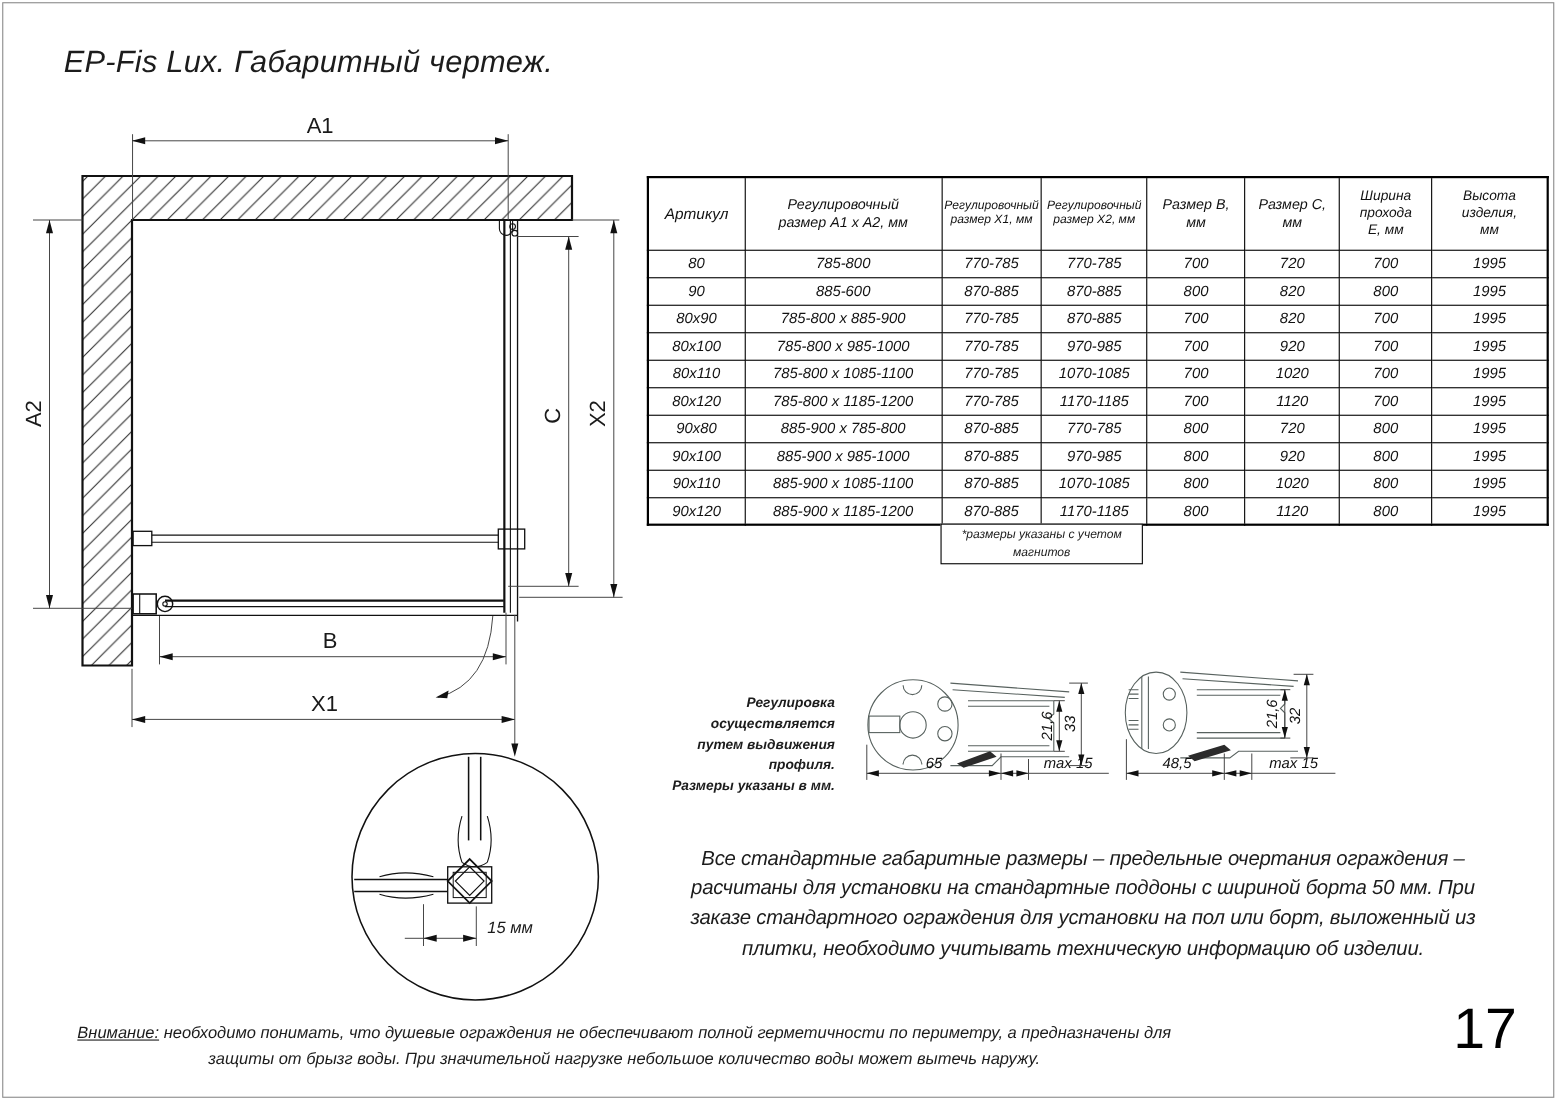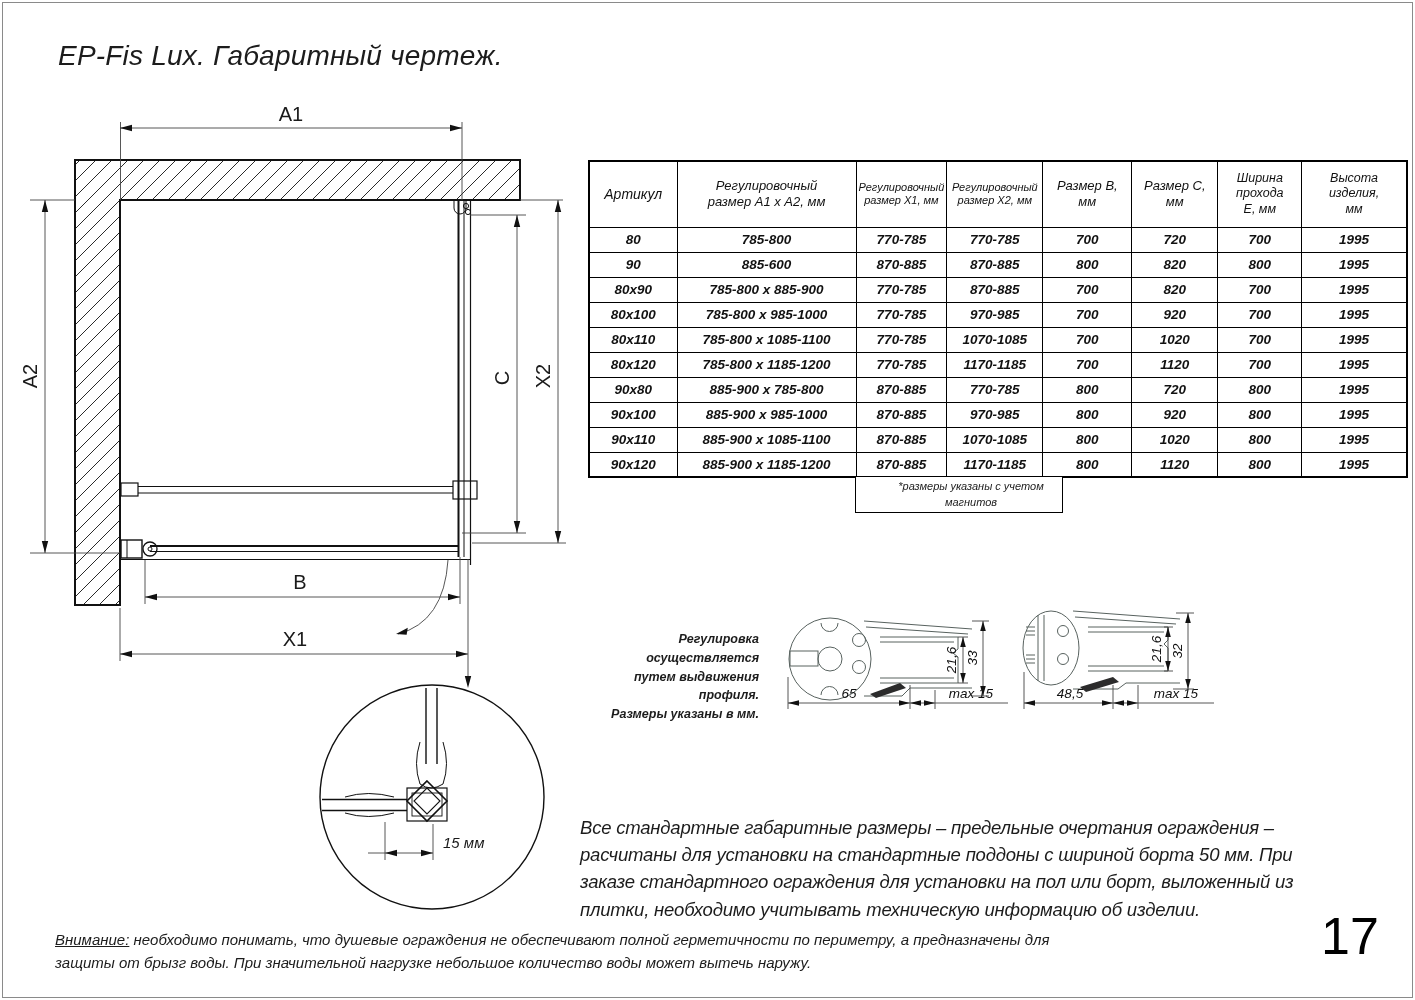--- a/index.html
+++ b/index.html
@@ -2,40 +2,40 @@
 <html><head>
 <meta charset="utf-8">
 <style>
   html,body{margin:0;padding:0;}
   body{
     width:1415px;height:1000px;position:relative;overflow:hidden;
     background:#fff;font-family:"Liberation Sans",sans-serif;color:#111;
   }
   .page-border{position:absolute;inset:2px;border:1px solid #8a8a8a;pointer-events:none;}
   .abs{position:absolute;}
-  .cad{font-family:"Liberation Sans",sans-serif;font-style:italic;color:#1c1c1c;}
+  .cad{font-family:"Liberation Sans",sans-serif;font-style:italic;color:#1c1c1c;text-align:center;}
   .title{left:58px;top:40px;font-size:28px;letter-spacing:.2px;}
   .pagenum{left:1300px;top:906px;width:100px;text-align:center;font-size:52px;color:#000;}
 
   
   table.spec{position:absolute;left:588px;top:160px;border-collapse:collapse;table-layout:fixed;
     border:2px solid #000;}
   table.spec th,table.spec td{border:1px solid #000;text-align:center;vertical-align:middle;
     font-style:italic;padding:0 2px;overflow:hidden;}
   table.spec thead tr{height:66px;}
-  table.spec tbody tr{height:25px;font-weight:bold;}
+  table.spec tbody tr{height:25px;}
   table.spec td{font-size:13.5px;}
   table.spec th{font-weight:normal;line-height:1.25;}
   .pre{white-space:pre-line;}
   .fs14{font-size:14px;} .fs13{font-size:13px;} .fs12{font-size:12.5px;} .fs11{font-size:11px;}
   .footnote{left:855px;top:476px;width:182px;height:33px;border:1.5px solid #000;
-    font-size:11px;text-align:center;line-height:1.45;padding-top:2px;background:#fff;padding-left:24px;}
+    font-size:11px;text-align:center;line-height:1.45;padding-top:2px;background:#fff;}
 
   .adj-note{left:577px;top:630px;width:182px;font-size:12.5px;text-align:right;line-height:1.5;font-weight:bold;}
-  .paragraph{left:580px;top:766px;width:745px;font-size:18.5px;line-height:1.47;letter-spacing:-0.2px;margin-top:48px;}
+  .paragraph{left:612px;top:766px;width:745px;font-size:18.5px;line-height:1.47;letter-spacing:-0.2px;}
   .warning{left:55px;top:929px;width:1025px;font-size:15px;line-height:1.5;}
   .warning .wlabel{text-decoration:underline;}
 
   
   svg{display:block;}
   .objline{stroke:#111;fill:none;}
   .thin{stroke:#444;stroke-width:0.9;fill:none;}
   .dimtxt{font-family:"Liberation Sans",sans-serif;font-size:20px;fill:#1a1a1a;}
   .cadtxt{font-family:"Liberation Sans",sans-serif;font-style:italic;font-size:15px;fill:#1a1a1a;}
   .ptxt{font-family:"Liberation Sans",sans-serif;font-style:italic;font-size:13.5px;fill:#111;}

